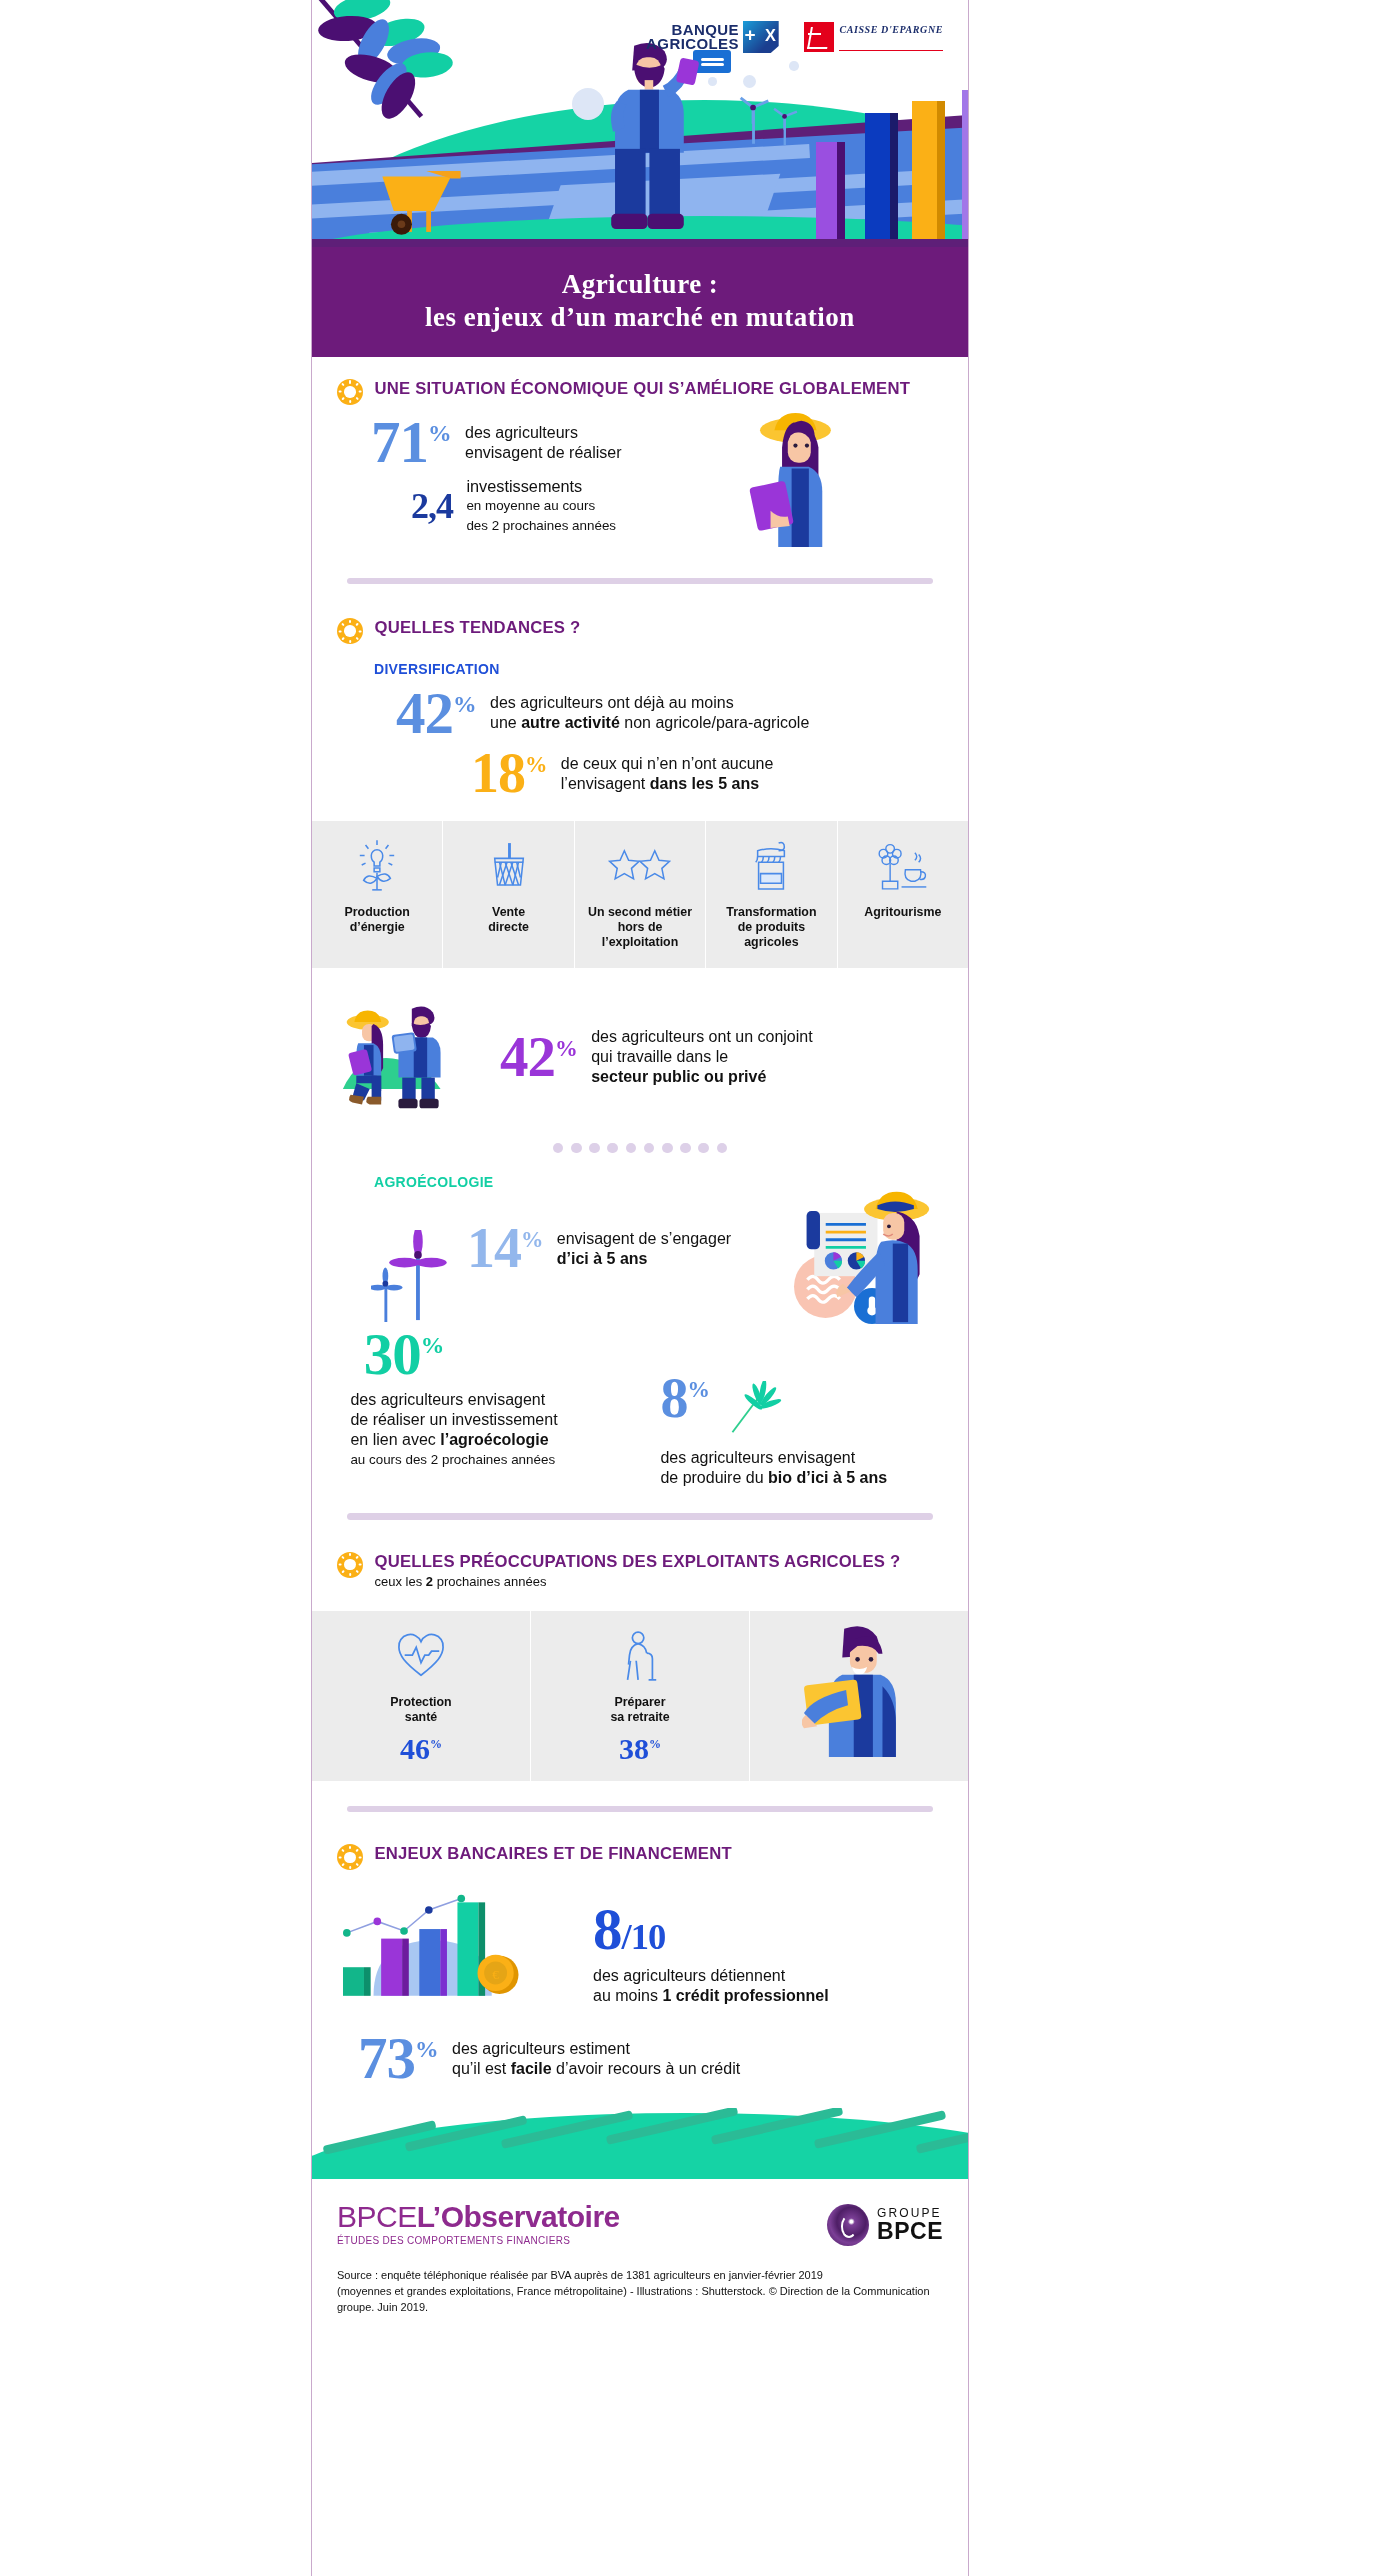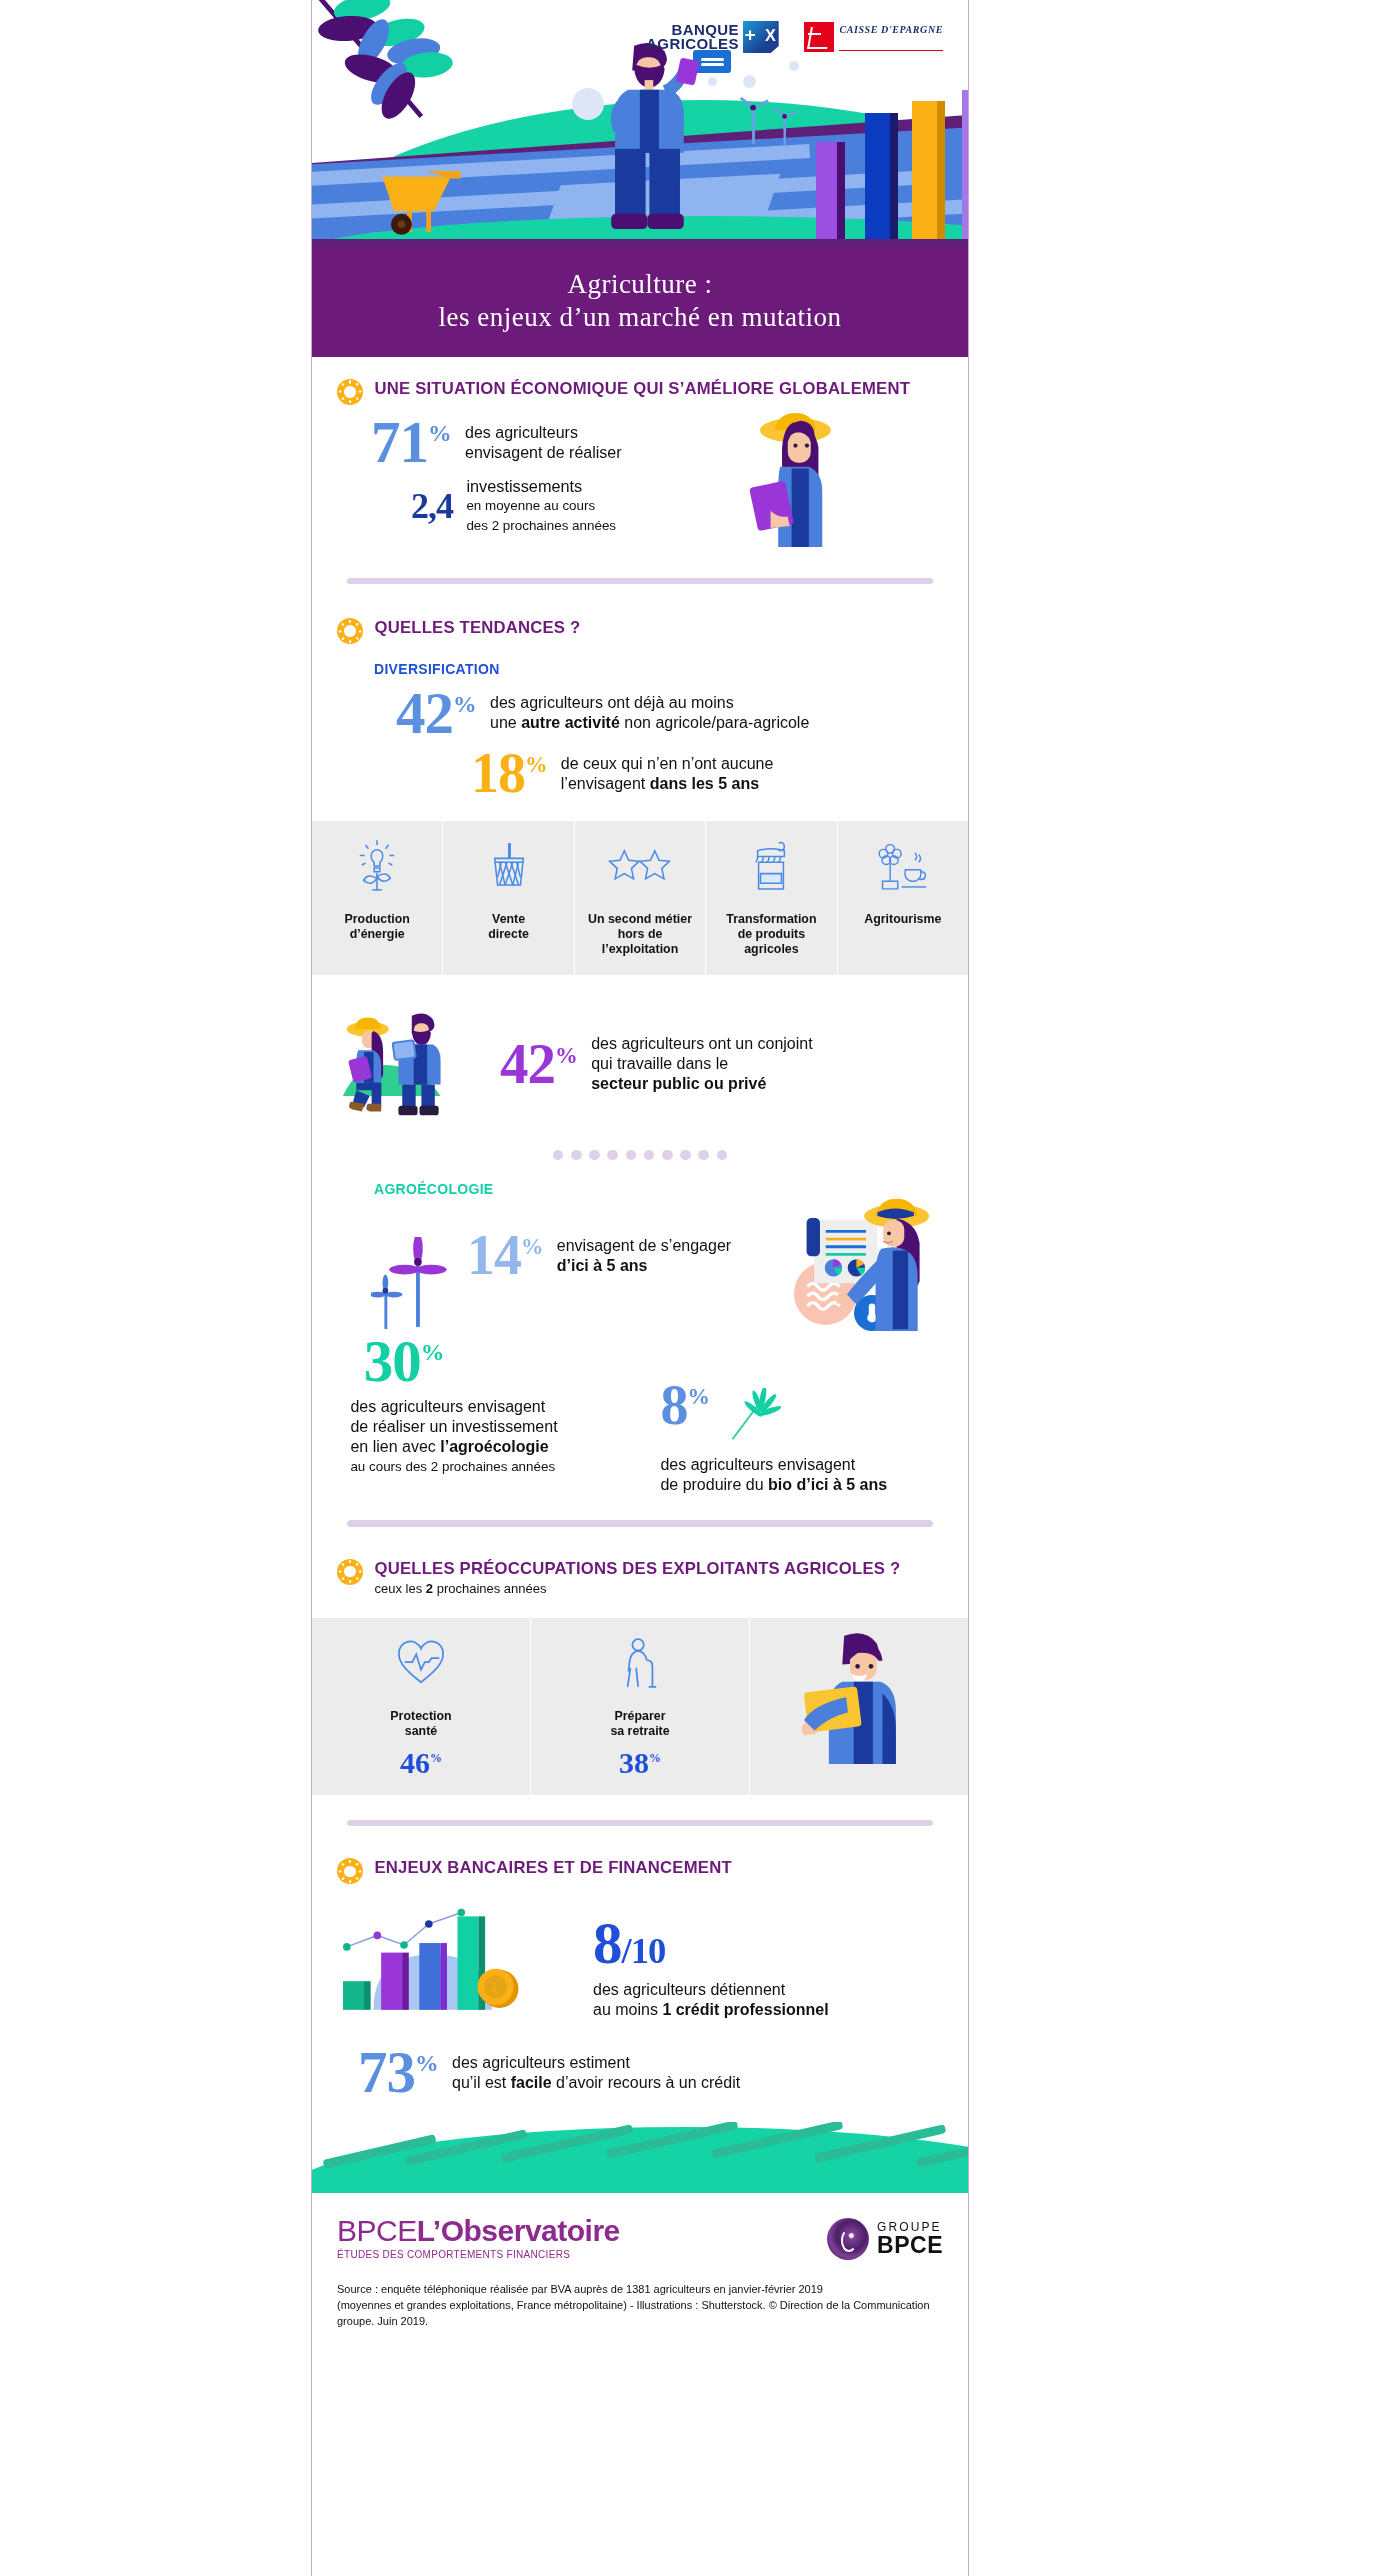--- a/index.html
+++ b/index.html
@@ -141,21 +141,21 @@
     border-bottom:1.4px solid #e3001b; padding-bottom:15px;
   }
 
   
   .title-band {
     background:#6d1b7b; padding: 21px 19px 23px;
     text-align:center;
   }
   .title-band .ln {
     font-family:"Liberation Serif", serif;
-    font-weight:normal; color:#ffffff; letter-spacing:0.5px;
+    font-weight:bold; color:#ffffff; letter-spacing:0.5px;
   }
   .title-band .ln1 { font-size:27px; line-height:33px; }
   .title-band .ln2 { font-size:27px; line-height:33px; }
 
   
   .sec { padding: 0 25px; }
   .divider {
     height:6.7px; background:#ded0e6; border-radius:3.8px; margin: 25px 9.6px 29px 9.6px;
   }
   .sec-head { display:flex; align-items:flex-start; gap:11.5px; padding-top: 21px; }
@@ -213,21 +213,21 @@
   .strip {
     background:#ececec; display:flex; margin-top: 25px;
   }
   .strip .cell {
     flex:1; padding: 15.3px 5.7px 17px; text-align:center;
     border-right:1.9px solid #ffffff; display:flex; flex-direction:column; align-items:center;
   }
   .strip .cell:last-child { border-right:none; }
   .strip .ic { height:59px; display:flex; align-items:center; justify-content:center; }
   .strip .lb {
-    font-size:12.4px; font-weight:bold; line-height:15.3px; color:#111; margin-top:16px;
+    font-size:12.4px; font-weight:bold; line-height:15.3px; color:#111; margin-top:9px;
   }
   .strip .pc {
     font-family:"Liberation Serif", serif; font-weight:bold; font-size:30px;
     color:#1f4fd8; margin-top:8.6px; line-height:1;
   }
   .strip .pc sup { font-size:40%; vertical-align:super; }
 
   .dots { display:flex; gap:7.7px; justify-content:center; margin: 29px 0 5.7px; }
   .dots span { width:10.5px; height:10.5px; border-radius:50%; background:#ddd0e8; }
 

